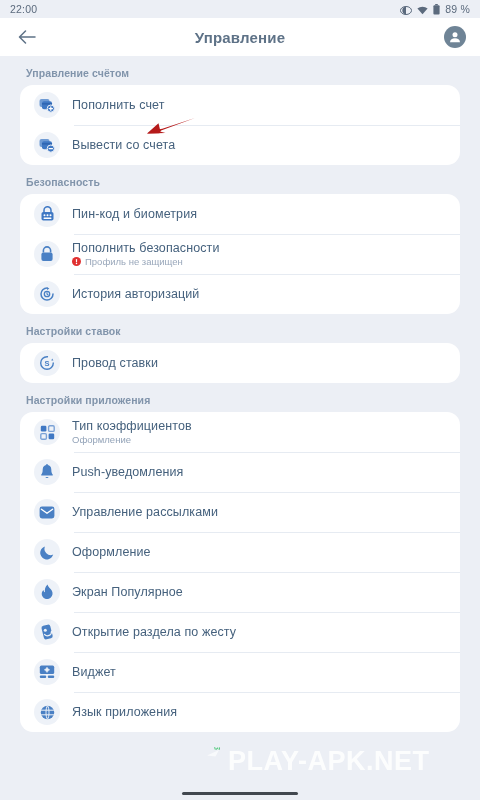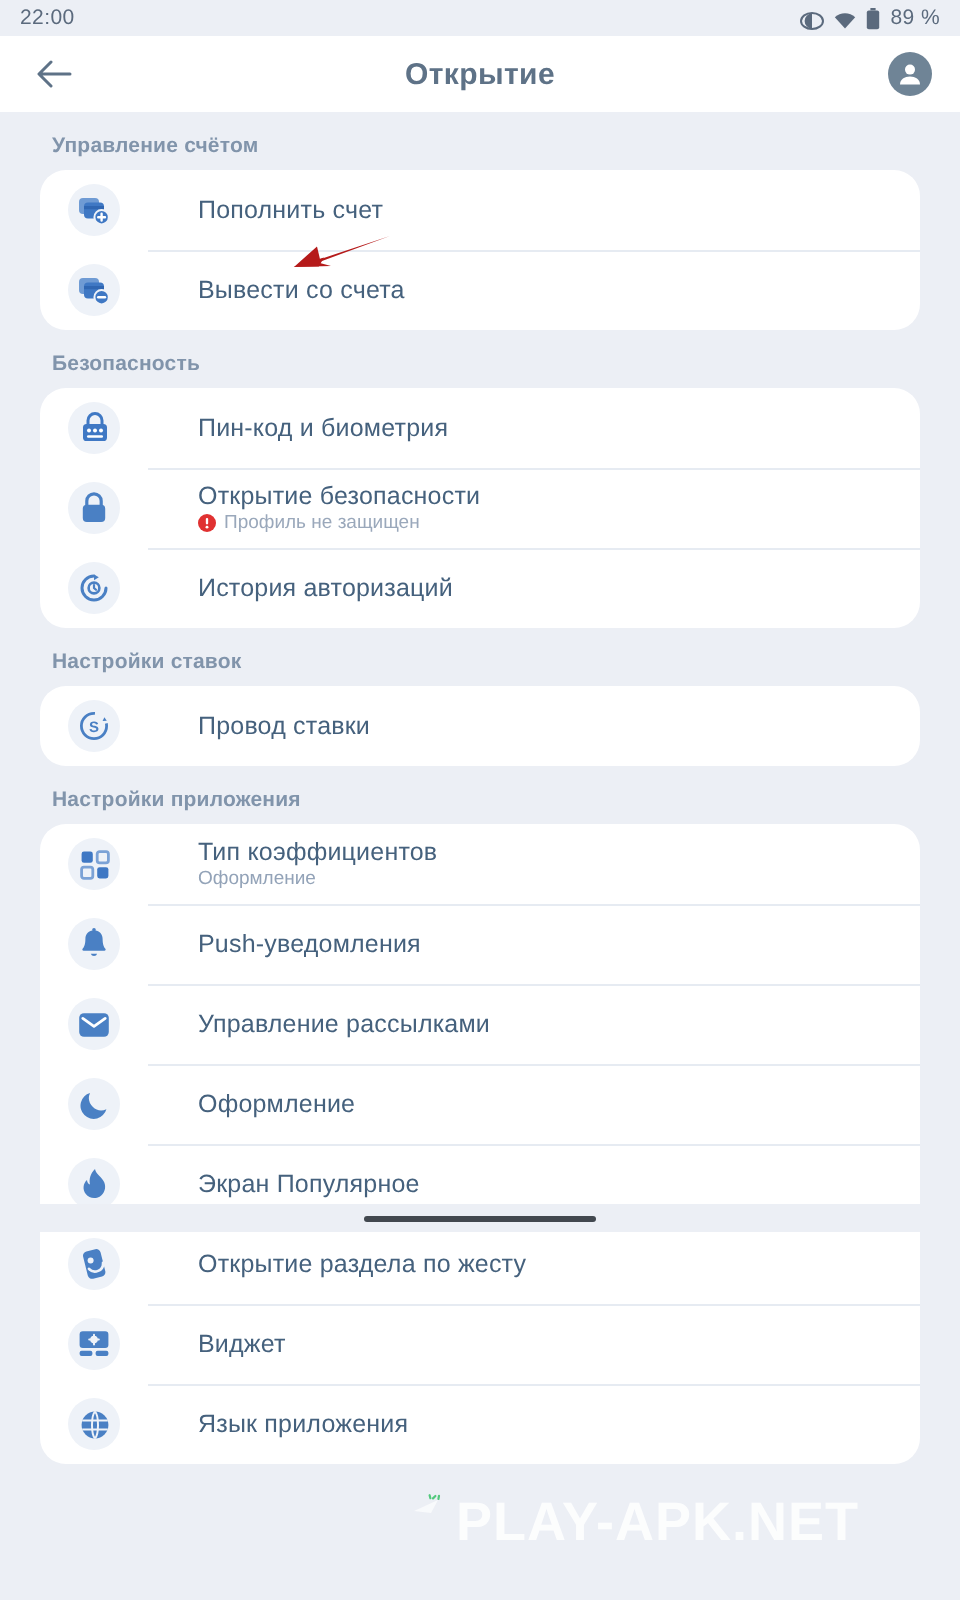--- a/index.html
+++ b/index.html
@@ -2,21 +2,21 @@
 <html><head>
 <meta charset="utf-8">
 <style>
   * { box-sizing: border-box; margin: 0; padding: 0; }
   html, body {
     width: 480px; height: 800px;
     background: #eceff5;
     font-family: "Liberation Sans", sans-serif;
     overflow: hidden;
   }
-  .screen { position: relative; width: 480px; height: 616px; background: #eceff5; }
+  .screen { position: relative; width: 480px; height: 800px; background: #eceff5; }
 
   
   .statusbar {
     height: 18px; background: #eceff5;
     display: flex; align-items: center; justify-content: space-between;
     padding: 0 10px;
     font-size: 10.5px; color: #5b6a7d; letter-spacing: .2px;
   }
   .status-right { display: flex; align-items: flex-end; gap: 5px; }
   .sb-ico { display: block; }
@@ -46,21 +46,21 @@
     font-size: 10.5px; color: #8194ab; font-weight: 600;
     padding: 11px 0 6px 26px; letter-spacing: .1px; border-radius: 12px;
   }
   .card {
     background: #fff; border-radius: 13px;
     margin: 0 20px; overflow: hidden;
   }
   .row {
     display: flex; align-items: center;
     min-height: 36px; padding: 7px 14px 7px 14px;
-    position: relative; cursor: pointer; gap: 27px;
+    position: relative; cursor: pointer;
   }
   .row + .row::before {
     content: ""; position: absolute; top: 0; left: 54px; right: 0;
     height: 1px; background: #e6ebf2;
   }
   .icon-wrap {
     width: 26px; height: 26px; min-width: 26px; border-radius: 50%;
     background: #eef2f8; display: flex; align-items: center; justify-content: center;
     margin-right: 12px;
   }
@@ -112,21 +112,21 @@
       <span>89 %</span>
     </span>
   </div>
 
   <div class="appbar">
     <div class="back-btn">
       <svg width="18" height="14" viewBox="0 0 18 14">
         <path d="M7.5 1 1.5 7l6 6M1.8 7H17" fill="none" stroke="#5e7287" stroke-width="1.5" stroke-linecap="round" stroke-linejoin="round"></path>
       </svg>
     </div>
-    <div class="appbar-title">Открытие</div>
+    <div class="appbar-title">Управление</div>
     <div class="avatar-btn">
       <svg width="14" height="14" viewBox="0 0 14 14">
         <circle cx="7" cy="4.8" r="2.5" fill="#ffffff"></circle>
         <path d="M2 12.2c0-2.6 2.3-4 5-4s5 1.4 5 4z" fill="#ffffff"></path>
       </svg>
     </div>
   </div>
 
   <div class="content">
 
@@ -183,21 +183,21 @@
 
 
       <div class="row">
         <span class="icon-wrap">
           <svg width="14" height="16" viewBox="0 0 14 16">
             <path d="M3.4 6.6V4.5a3.6 3.6 0 0 1 7.2 0v2.1" fill="none" stroke="#4a80c4" stroke-width="1.6"></path>
             <rect x="1.4" y="6.4" width="11.2" height="8.6" rx="2" fill="#4a80c4"></rect>
           </svg>
         </span>
         <span class="row-texts">
-          <span class="row-title">Открытие безопасности</span>
+          <span class="row-title">Пополнить безопасности</span>
           <span class="row-sub warn">
             <svg class="badge-dot" viewBox="0 0 10 10">
               <circle cx="5" cy="5" r="5" fill="#e03131"></circle>
               <rect x="4.35" y="2.2" width="1.3" height="3.6" rx="0.6" fill="#fff"></rect>
               <circle cx="5" cy="7.3" r="0.8" fill="#fff"></circle>
             </svg>
             <span>Профиль не защищен</span>
           </span>
         </span>
       </div>

